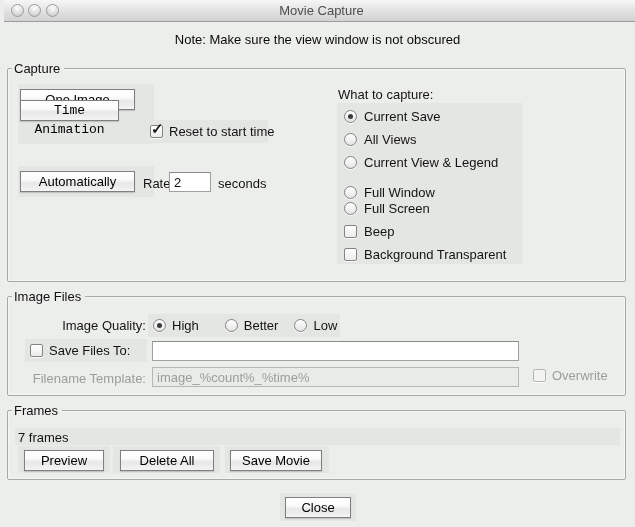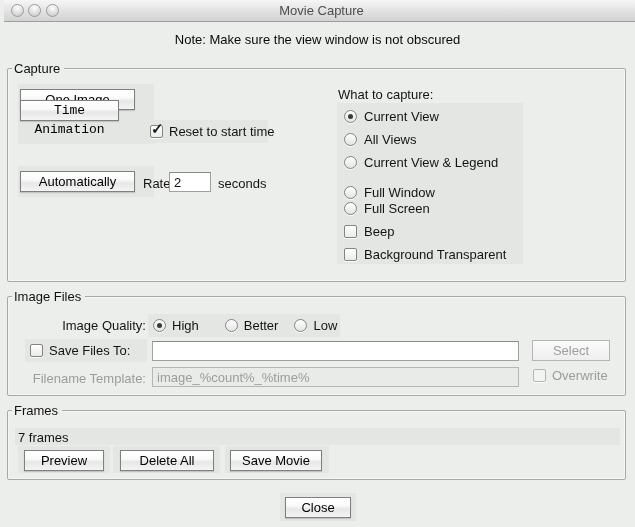--- a/index.html
+++ b/index.html
@@ -126,21 +126,21 @@
   <input class="field" style="left: 169px; top: 172px; width: 42px; height: 20px;" value="2">
   <span class="lbl" style="left:218px;top:176px;">seconds</span>
 
   <span class="lbl" style="left:338px;top:87px;">What to capture:</span>
   <div class="panel" style="left:337px;top:103px;width:186px;height:161px;"></div>
 
   <div class="opt-row" style="top:106px;">
     <span class="radio">
         <span class="dot"></span>
       </span>
-    <span>Current View</span>
+    <span>Current Save</span>
   </div>
   <div class="opt-row" style="top:129px;">
     <span class="radio"></span>
     <span>All Views</span>
   </div>
   <div class="opt-row" style="top:152px;">
     <span class="radio"></span>
     <span>Current View &amp; Legend</span>
   </div>
   <div class="opt-row" style="top:166px;margin-top:16px;">
@@ -174,21 +174,20 @@
     <span style="margin-right:10px;">Better</span>
     <span class="radio"></span>
     <span>Low</span>
   </div>
 
   <div class="panel hrow" style="left:25px;top:339px;width:122px;height:23px;padding-left:5px;gap:6px;">
     <span class="cb"></span>
     <span>Save Files To:</span>
   </div>
   <input class="field" style="left: 152px; top: 341px; width: 367px; height: 20px;" value="">
-  <div class="aqua-btn disabled" style="left:532px;top:340px;width:78px;">Select</div>
 
   <span class="lbl gray" style="left:20px;top:371px;width:126px;text-align:right;">Filename Template:</span>
   <input class="field disabled" style="left: 152px; top: 367px; width: 367px; height: 20px;" disabled="" value="image_%count%_%time%">
   <div class="hrow" style="left:528px;top:364px;width:90px;height:23px;padding-left:5px;gap:6px;">
     <span class="cb disabled"></span>
     <span class="lbl gray" style="position:static;">Overwrite</span>
   </div>
 
   <div class="groupbox g-frames">
     <span class="group-label">Frames</span>

